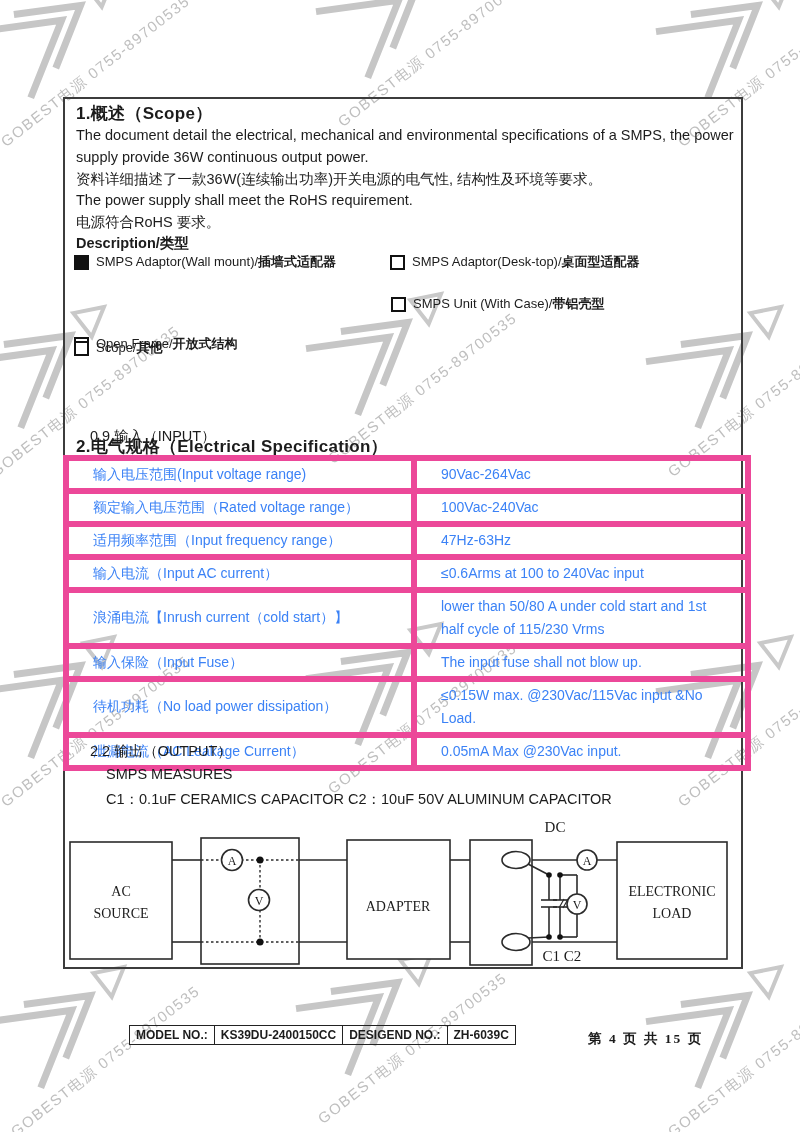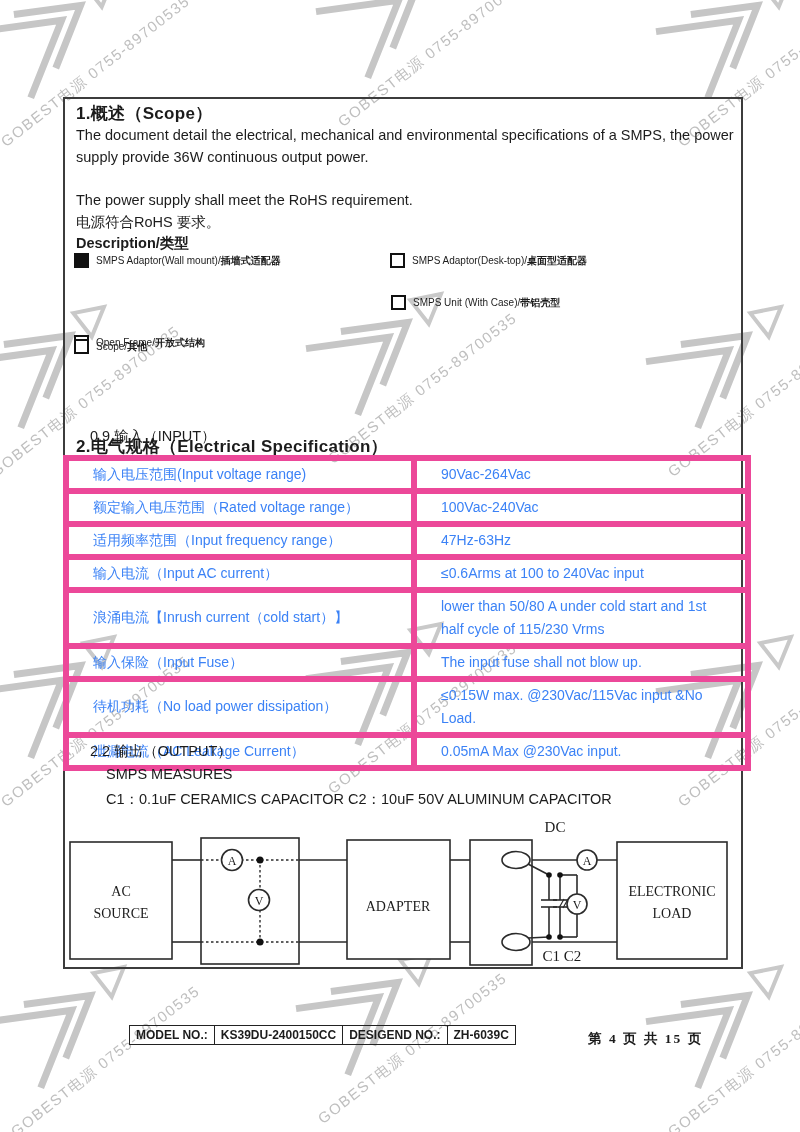--- a/index.html
+++ b/index.html
@@ -11,21 +11,21 @@
   .wm-unit svg{display:block;margin-left:46px;}
   .wm-text{display:block;font-size:15px;letter-spacing:1.5px;color:#bfbfbf;white-space:nowrap;}
   
   .content-box{position:absolute;left:63px;top:97px;width:680px;height:872px;
                border:2px solid #3c3c3c;z-index:1;box-sizing:border-box;}
   .abs{position:absolute;white-space:nowrap;}
   .h1{font-size:17px;font-weight:bold;letter-spacing:.3px;}
   .body-line{font-size:14.5px;}
   .bold{font-weight:bold;}
   
-  .cb-row{position:absolute;display:flex;align-items:center;gap:7px;font-size:10px;white-space:nowrap;}
+  .cb-row{position:absolute;display:flex;align-items:center;gap:7px;font-size:13px;white-space:nowrap;}
   .cb{width:15px;height:15px;border:2px solid #111;box-sizing:border-box;flex:0 0 auto;background:#fff;}
   .cb.checked{background:#111;border-color:#111;}
   .cb-zh{font-weight:bold;}
   
   .spec-table{position:absolute;left:-2px;top:356px;width:682px;border-collapse:collapse;table-layout:fixed;}
   .spec-table td{border:6px solid #ec4899;font-size:14px;vertical-align:middle;
                  padding:2px 24px;color:#3b82f6;}
   .spec-table col.c1{width:348px;}
   .spec-table col.c2{width:334px;}
   .spec-table tr.h25 td{height:21px;}
@@ -168,20 +168,21 @@
         </svg>
         <span class="wm-text">GOBEST电源 0755-89700535</span>
       </div>
     </div>
 
   <div class="content-box">
 
     <div class="abs h1" style="left:11px;top:3px;">1.概述（Scope）</div>
     <div class="abs body-line" style="left:11px;top:28px;">The document detail the electrical, mechanical and environmental specifications of a SMPS, the power</div>
     <div class="abs body-line" style="left:11px;top:50px;">supply provide 36W continuous output power.</div>
+    <div class="abs body-line" style="left:11px;top:71px;">资料详细描述了一款36W(连续输出功率)开关电源的电气性, 结构性及环境等要求。</div>
     <div class="abs body-line" style="left:11px;top:93px;">The power supply shall meet the RoHS requirement.</div>
     <div class="abs body-line" style="left:11px;top:114px;">电源符合RoHS 要求。</div>
 
     <div class="abs body-line bold" style="left:11px;top:135px;">Description/类型</div>
 
     <div class="cb-row" style="left:9px;top:154px;">
       <span class="cb checked"></span>
       <span><span>SMPS Adaptor(Wall mount)/</span><span class="cb-zh">插墙式适配器</span></span>
     </div>
     <div class="cb-row" style="left:325px;top:154px;">

